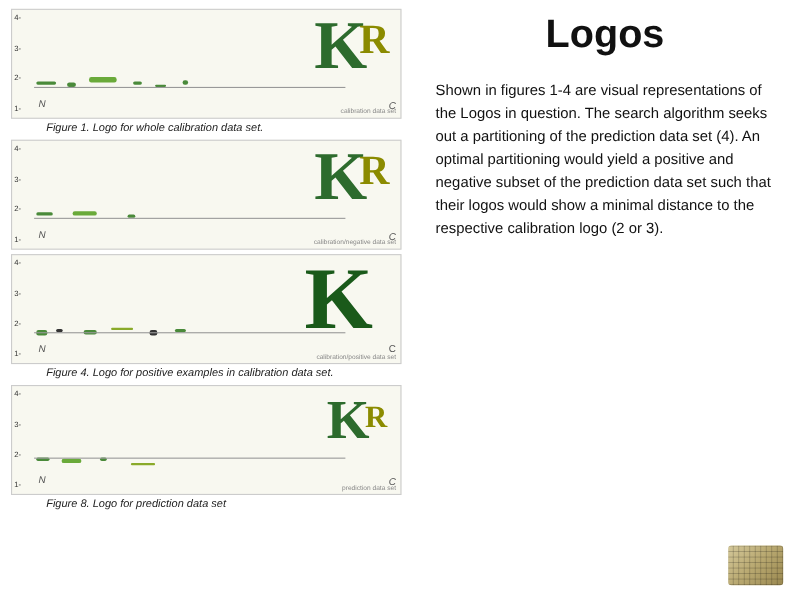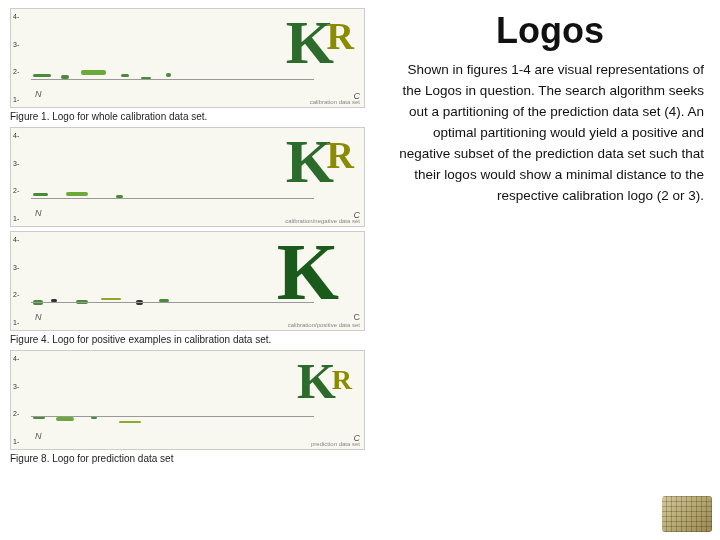--- a/index.html
+++ b/index.html
@@ -32,21 +32,23 @@
       height: 100px;
       background: #f8f8f0;
       border: 1px solid #ccc;
       position: relative;
       overflow: hidden;
     }
 
     .figure-caption {
       font-size: 10px;
       color: #222;
+      font-style: italic;
       padding: 1px 0;
+      margin-left: 32px;
     }
 
     
     .y-axis {
       position: absolute;
       left: 0;
       top: 0;
       height: 100%;
       width: 22px;
       display: flex;
@@ -130,36 +132,36 @@
       background: #999;
     }
 
     
     .right-panel {
       width: 340px;
       height: 412px;
       padding: 10px 16px;
       display: flex;
       flex-direction: column;
-      gap: 2px;
+      gap: 14px;
     }
 
     .page-title {
       font-size: 36px;
       font-weight: bold;
       color: #111;
       text-align: center;
       margin-bottom: 6px;
     }
 
     .description-text {
       font-size: 13.5px;
       color: #111;
       line-height: 1.55;
-      text-align: right;
+      text-align: left;
     }
 
     
     .bottom-right-icon {
       position: absolute;
       bottom: 8px;
       right: 8px;
       width: 50px;
       height: 36px;
       background: linear-gradient(135deg, #d4c89a 0%, #b8a870 50%, #9a8850 100%);

